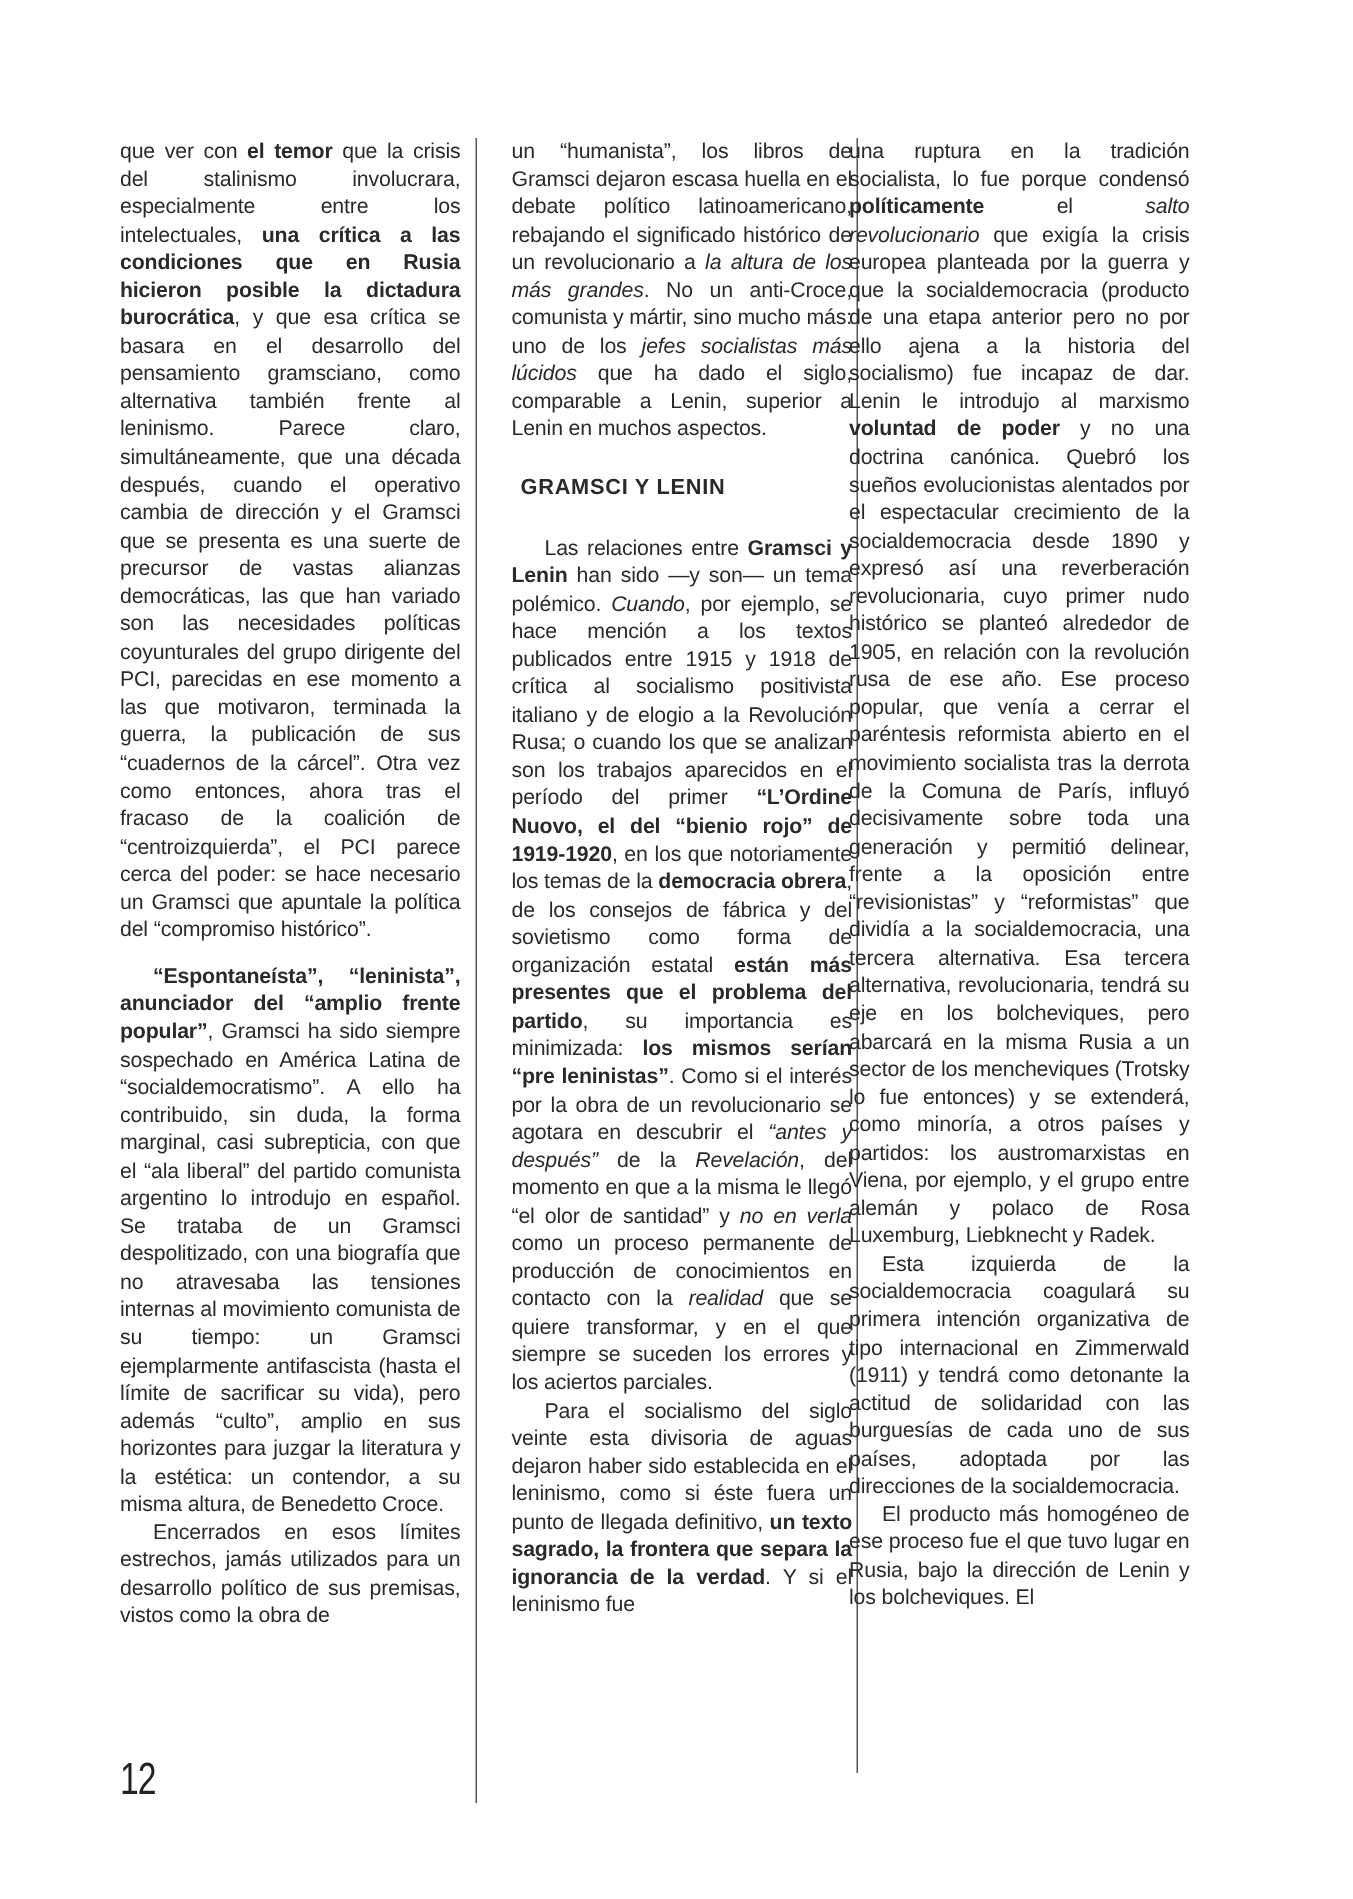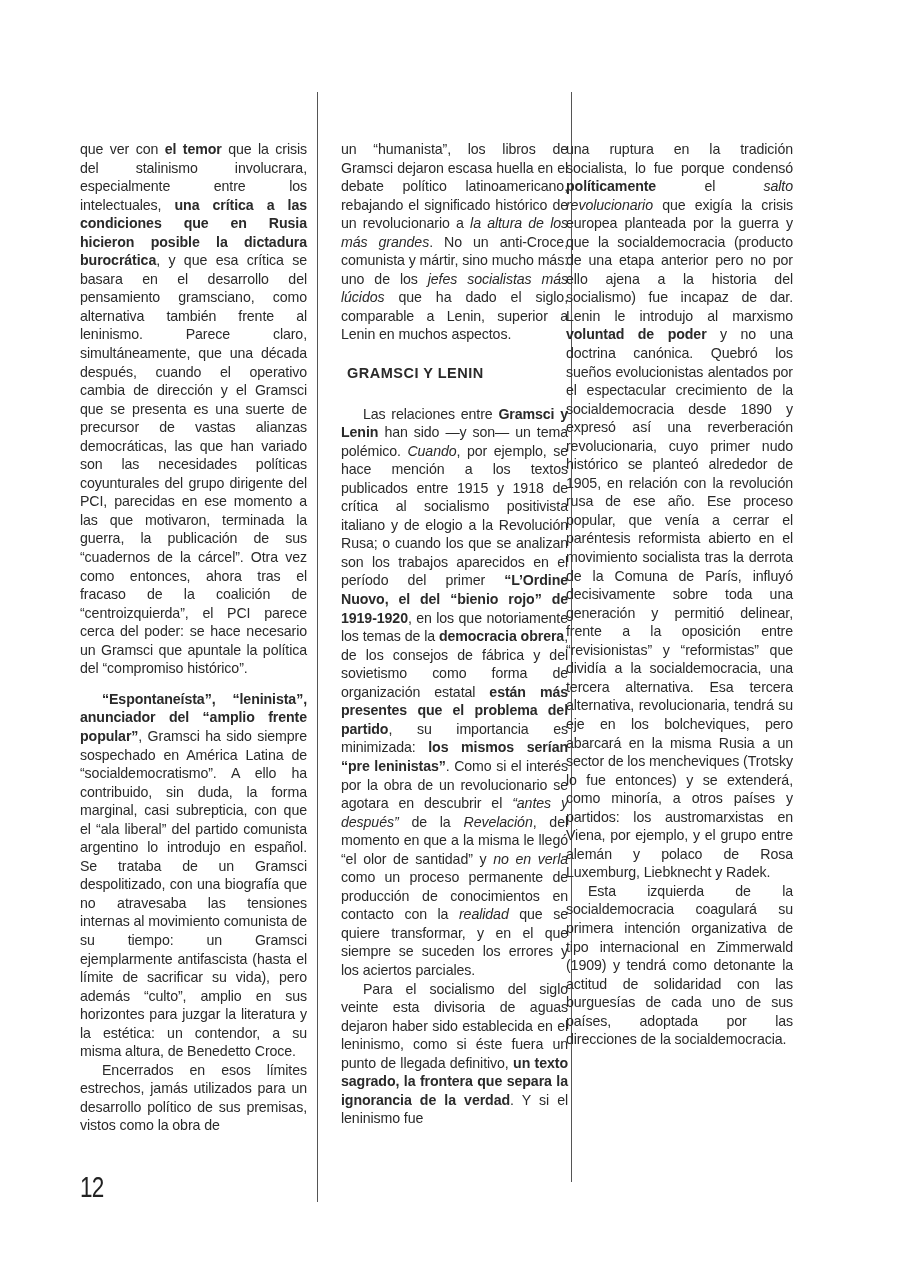--- a/index.html
+++ b/index.html
@@ -4,21 +4,20 @@
 <style>
   html, body { margin: 0; padding: 0; }
   body {
     width: 902px; height: 1266px; background: #ffffff; position: relative; overflow: hidden;
     font-family: "Liberation Sans", sans-serif; color: #2a2a2a;
   }
   .col {
     position: absolute; top: 92px; width: 227px;
     font-size: 14.2px; line-height: 18.55px; text-align: justify;
     letter-spacing: -0.1px;
-    margin-top: 48px;
   }
   .col p { margin: 0; }
   #col1 { left: 80px; }
   #col2 { left: 341px; }
   #col3 { left: 566px; }
   .indent { text-indent: 22px; }
   .gap { margin-top: 12px !important; }
   .b { font-weight: bold; }
   .i { font-style: italic; }
   .rule {
@@ -47,16 +46,17 @@
 <div id="rule1" class="rule"></div>
 <div id="col2" class="col">
     <p><span>un “humanista”, los libros de Gramsci dejaron escasa huella en el debate político latinoamericano, rebajando el significado histórico de un revolucionario a </span><span class="i">la altura de los más grandes</span><span>. No un anti-Croce, comunista y mártir, sino mucho más: uno de los </span><span class="i">jefes socialistas más lúcidos</span><span> que ha dado el siglo, comparable a Lenin, superior a Lenin en muchos aspectos.</span></p>
     <p class="heading">GRAMSCI Y LENIN</p>
     <p class="indent"><span>Las relaciones entre </span><span class="b">Gramsci y Lenin</span><span> han sido —y son— un tema polémico. </span><span class="i">Cuando</span><span>, por ejemplo, se hace mención a los textos publicados entre 1915 y 1918 de crítica al socialismo positivista italiano y de elogio a la Revolución Rusa; o cuando los que se analizan son los trabajos aparecidos en el período del primer </span><span class="b">“L’Ordine Nuovo, el del “bienio rojo” de 1919-1920</span><span>, en los que notoriamente los temas de la </span><span class="b">democracia obrera</span><span>, de los consejos de fábrica y del sovietismo como forma de organización estatal </span><span class="b">están más presentes que el problema del partido</span><span>, su importancia es minimizada: </span><span class="b">los mismos serían “pre leninistas”</span><span>. Como si el interés por la obra de un revolucionario se agotara en descubrir el </span><span class="i">“antes y después”</span><span> de la </span><span class="i">Revelación</span><span>, del momento en que a la misma le llegó “el olor de santidad” y </span><span class="i">no en verla</span><span> como un proceso permanente de producción de conocimientos en contacto con la </span><span class="i">realidad</span><span> que se quiere transformar, y en el que siempre se suceden los errores y los aciertos parciales.</span></p>
     <p class="indent"><span>Para el socialismo del siglo veinte esta divisoria de aguas dejaron haber sido establecida en el leninismo, como si éste fuera un punto de llegada definitivo, </span><span class="b">un texto sagrado, la frontera que separa la ignorancia de la verdad</span><span>. Y si el leninismo fue</span></p>
   </div>
 <div id="rule2" class="rule"></div>
 <div id="col3" class="col">
     <p><span>una ruptura en la tradición socialista, lo fue porque condensó </span><span class="b">políticamente</span><span> el </span><span class="i">salto revolucionario</span><span> que exigía la crisis europea planteada por la guerra y que la socialdemocracia (producto de una etapa anterior pero no por ello ajena a la historia del socialismo) fue incapaz de dar. </span><span>Lenin le introdujo al marxismo </span><span class="b">voluntad de poder</span><span> y no una doctrina canónica. Quebró los sueños evolucionistas alentados por el espectacular crecimiento de la socialdemocracia desde 1890 y expresó así una reverberación revolucionaria, cuyo primer nudo histórico se planteó alrededor de 1905, en relación con la revolución rusa de ese año. Ese proceso popular, que venía a cerrar el paréntesis reformista abierto en el movimiento socialista tras la derrota de la Comuna de París, influyó decisivamente sobre toda una generación y permitió delinear, frente a la oposición entre “revisionistas” y “reformistas” que dividía a la socialdemocracia, una tercera alternativa. Esa tercera alternativa, revolucionaria, tendrá su eje en los bolcheviques, pero abarcará en la misma Rusia a un sector de los mencheviques (Trotsky lo fue entonces) y se extenderá, como minoría, a otros países y partidos: los austromarxistas en Viena, por ejemplo, y el grupo entre alemán y polaco de Rosa Luxemburg, Liebknecht y Radek.</span></p>
-    <p class="indent"><span>Esta izquierda de la socialdemocracia coagulará su primera intención organizativa de tipo internacional en Zimmerwald (1909) y tendrá como detonante la actitud de solidaridad con las burguesías de cada uno de sus países, adoptada por las direcciones de la socialdemocracia.</span></p>
+    <p class="indent"><span>Esta izquierda de la socialdemocracia coagulará su primera intención organizativa de tipo internacional en Zimmerwald (1911) y tendrá como detonante la actitud de solidaridad con las burguesías de cada uno de sus países, adoptada por las direcciones de la socialdemocracia.</span></p>
+    <p class="indent"><span>El producto más homogéneo de ese proceso fue el que tuvo lugar en Rusia, bajo la dirección de Lenin y los bolcheviques. El</span></p>
   </div>
 
 <div id="page-number">12</div>
 
 </body></html>

